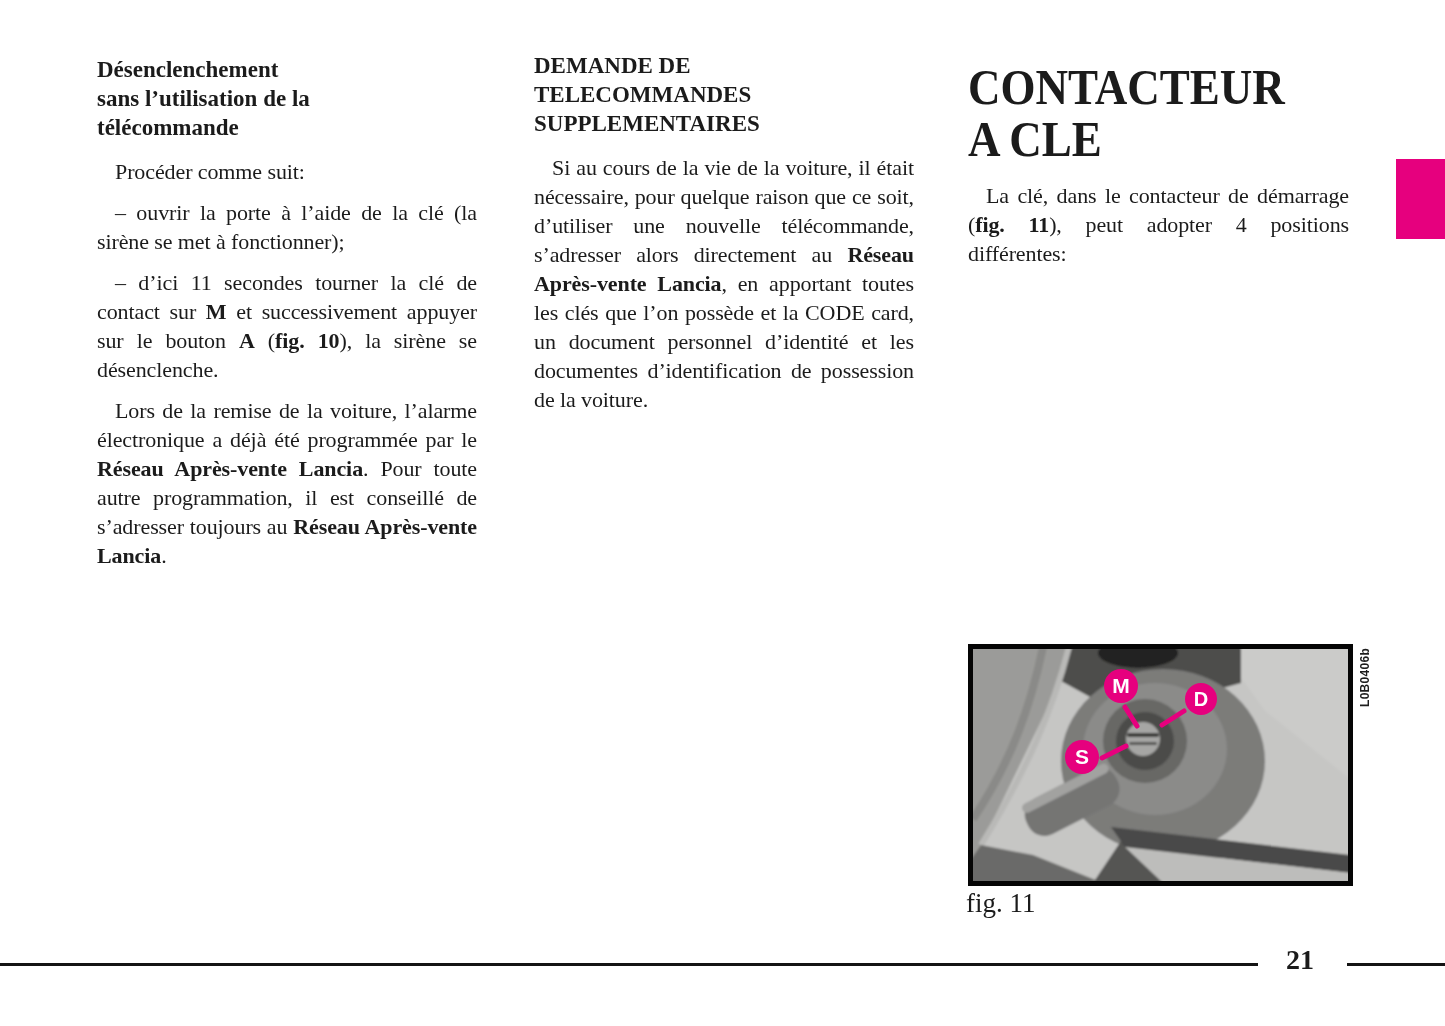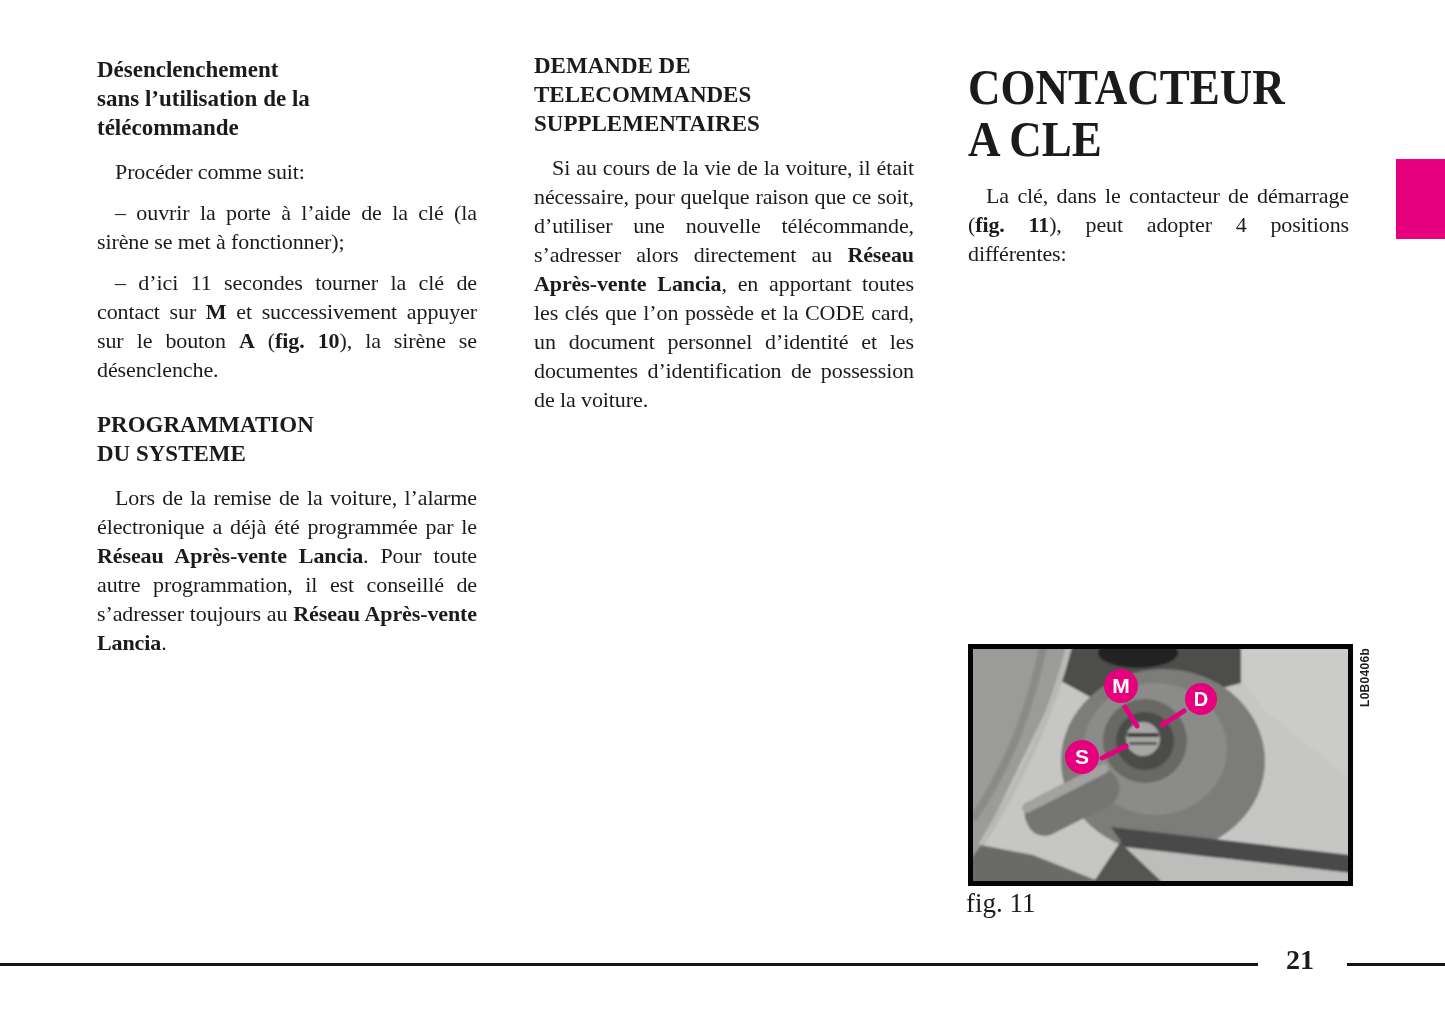--- a/index.html
+++ b/index.html
@@ -54,22 +54,20 @@
 
 <div class="page">
 
   <section class="col" id="col1">
     <h3 class="sec">Désenclenchement
 sans l’utilisation de la
 télécommande</h3>
     <p class="body">Procéder comme suit:</p>
     <p class="body">– ouvrir la porte à l’aide de la clé (la sirène se met à fonctionner);</p>
     <p class="body"><span>– d’ici 11 secondes tourner la clé de contact sur </span><b>M</b><span> et successivement appuyer sur le bouton </span><b>A</b><span> (</span><b>fig. 10</b><span>), la sirène se désenclenche.</span></p>
-    <h3 class="sec second">PROGRAMMATION
-DU SYSTEME</h3>
     <p class="body"><span>Lors de la remise de la voiture, l’alarme électronique a déjà été programmée par le </span><b>Réseau Après-vente Lancia</b><span>. Pour toute autre programmation, il est conseillé de s’adresser toujours au </span><b>Réseau Après-vente Lancia</b><span>.</span></p>
   </section>
 
   <section class="col" id="col2">
     <h3 class="sec">DEMANDE DE
 TELECOMMANDES
 SUPPLEMENTAIRES</h3>
     <p class="body"><span>Si au cours de la vie de la voiture, il était nécessaire, pour quelque raison que ce soit, d’utiliser une nouvelle télécommande, s’adresser alors directement au </span><b>Réseau Après-vente Lancia</b><span>, en apportant toutes les clés que l’on possède et la CODE card, un document personnel d’identité et les documentes d’identification de possession de la voiture.</span></p>
   </section>
 

